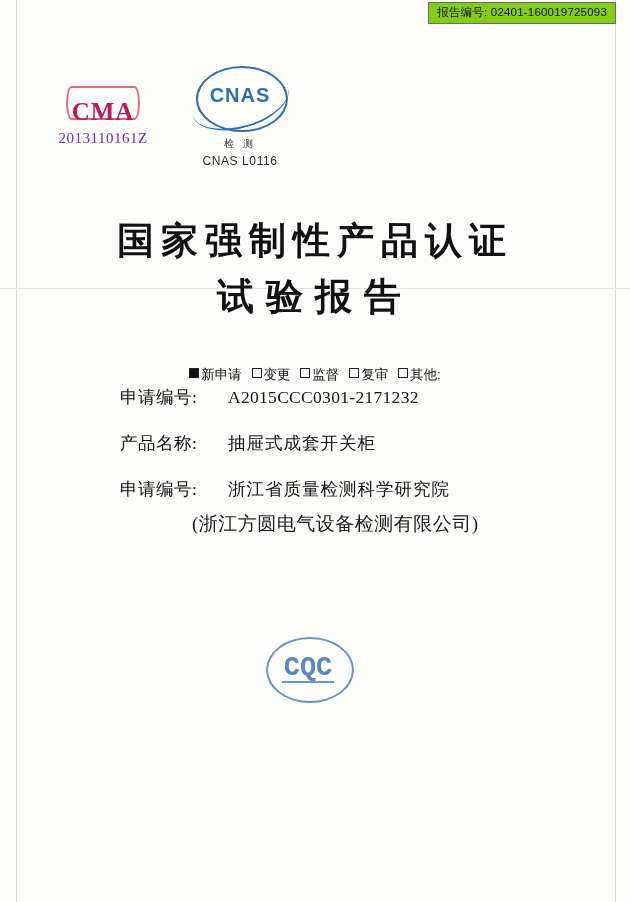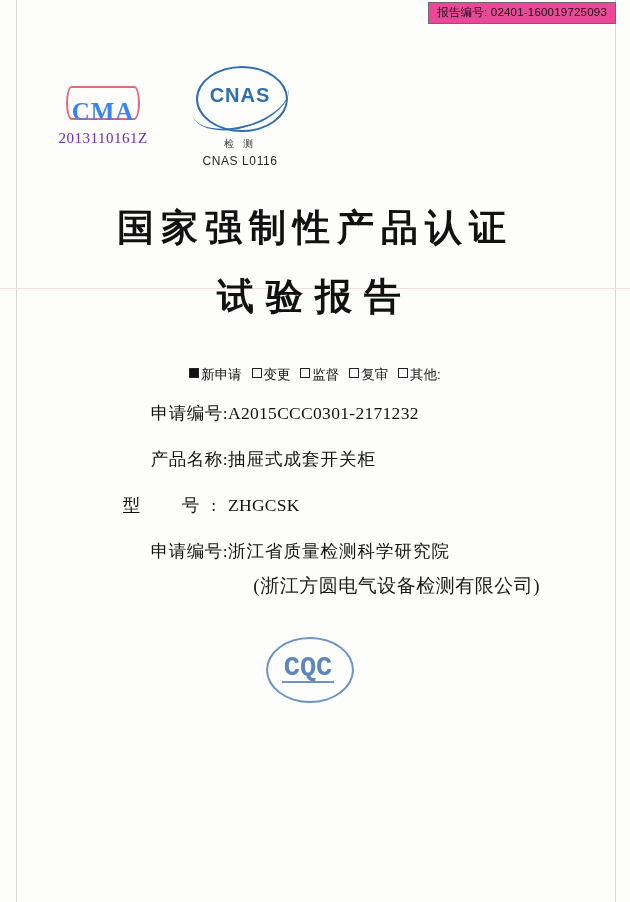--- a/index.html
+++ b/index.html
@@ -44,21 +44,21 @@
   .report-no {
     position: absolute;
     top: 2px;
     right: 14px;
     border: 1px solid #6a6a6a;
     padding: 2px 8px 3px 8px;
     font-size: 11.5px;
     font-family: "Liberation Sans", sans-serif;
     letter-spacing: 0.2px;
     color: #111;
-    background: #ec4899;
+    background: #84cc16;
     white-space: nowrap;
   }
 
   
   .cma-wrap {
     position: absolute;
     left: 38px;
     top: 86px;
     width: 130px;
     text-align: center;
@@ -77,21 +77,21 @@
   }
   .cma-badge .letters {
     position: absolute;
     inset: 0;
     display: flex;
     align-items: center;
     justify-content: center;
     font-family: "Liberation Serif", serif;
     font-weight: bold;
     font-size: 25px;
-    color: #3b82f6;
+    color: #be185d;
     letter-spacing: 1px;
     margin-top: 17px;
   }
   .cma-code {
     margin-top: 10px;
     color: #6d28d9;
     font-size: 15px;
     font-family: "Liberation Serif", serif;
     letter-spacing: 0.5px;
   }
@@ -169,21 +169,21 @@
   .title1, .title2 {
     position: absolute;
     left: 0;
     right: 0;
     text-align: center;
     font-family: "Liberation Serif", serif;
     font-weight: bold;
     color: #111;
   }
   .title1 {
-    top: 203px;
+    top: 216px;
     font-size: 37px;
     letter-spacing: 7px;
   }
   .title2 {
     top: 272px;
     font-size: 37px;
     letter-spacing: 12px;
   }
 
   
@@ -213,23 +213,22 @@
     background: #fff;
   }
   .box.checked {
     background: #111;
   }
 
   
   .fields {
     position: absolute;
     left: 120px;
-    top: 401px;
+    top: 385px;
     width: 420px;
-    text-align: right;
   }
   .field {
     display: flex;
     align-items: baseline;
     margin-bottom: 22px;
     font-size: 17.5px;
   }
   .field .lab {
     width: 108px;
     flex: 0 0 108px;
@@ -342,24 +341,20 @@
     <div class="field">
       <div class="lab">申请编号:</div>
       <div class="val">A2015CCC0301-2171232</div>
     </div>
 
     <div class="field">
       <div class="lab">产品名称:</div>
       <div class="val cn">抽屉式成套开关柜</div>
     </div>
 
-    <div class="field">
-      <div class="lab spaced">型　号:</div>
-      <div class="val">ZHGCSK</div>
-    </div>
 
     <div class="field">
       <div class="lab">申请编号:</div>
       <div class="val cn">浙江省质量检测科学研究院</div>
     </div>
 
     <div class="subline">(浙江方圆电气设备检测有限公司)</div>
   </div>
 
   <div class="cqc">

